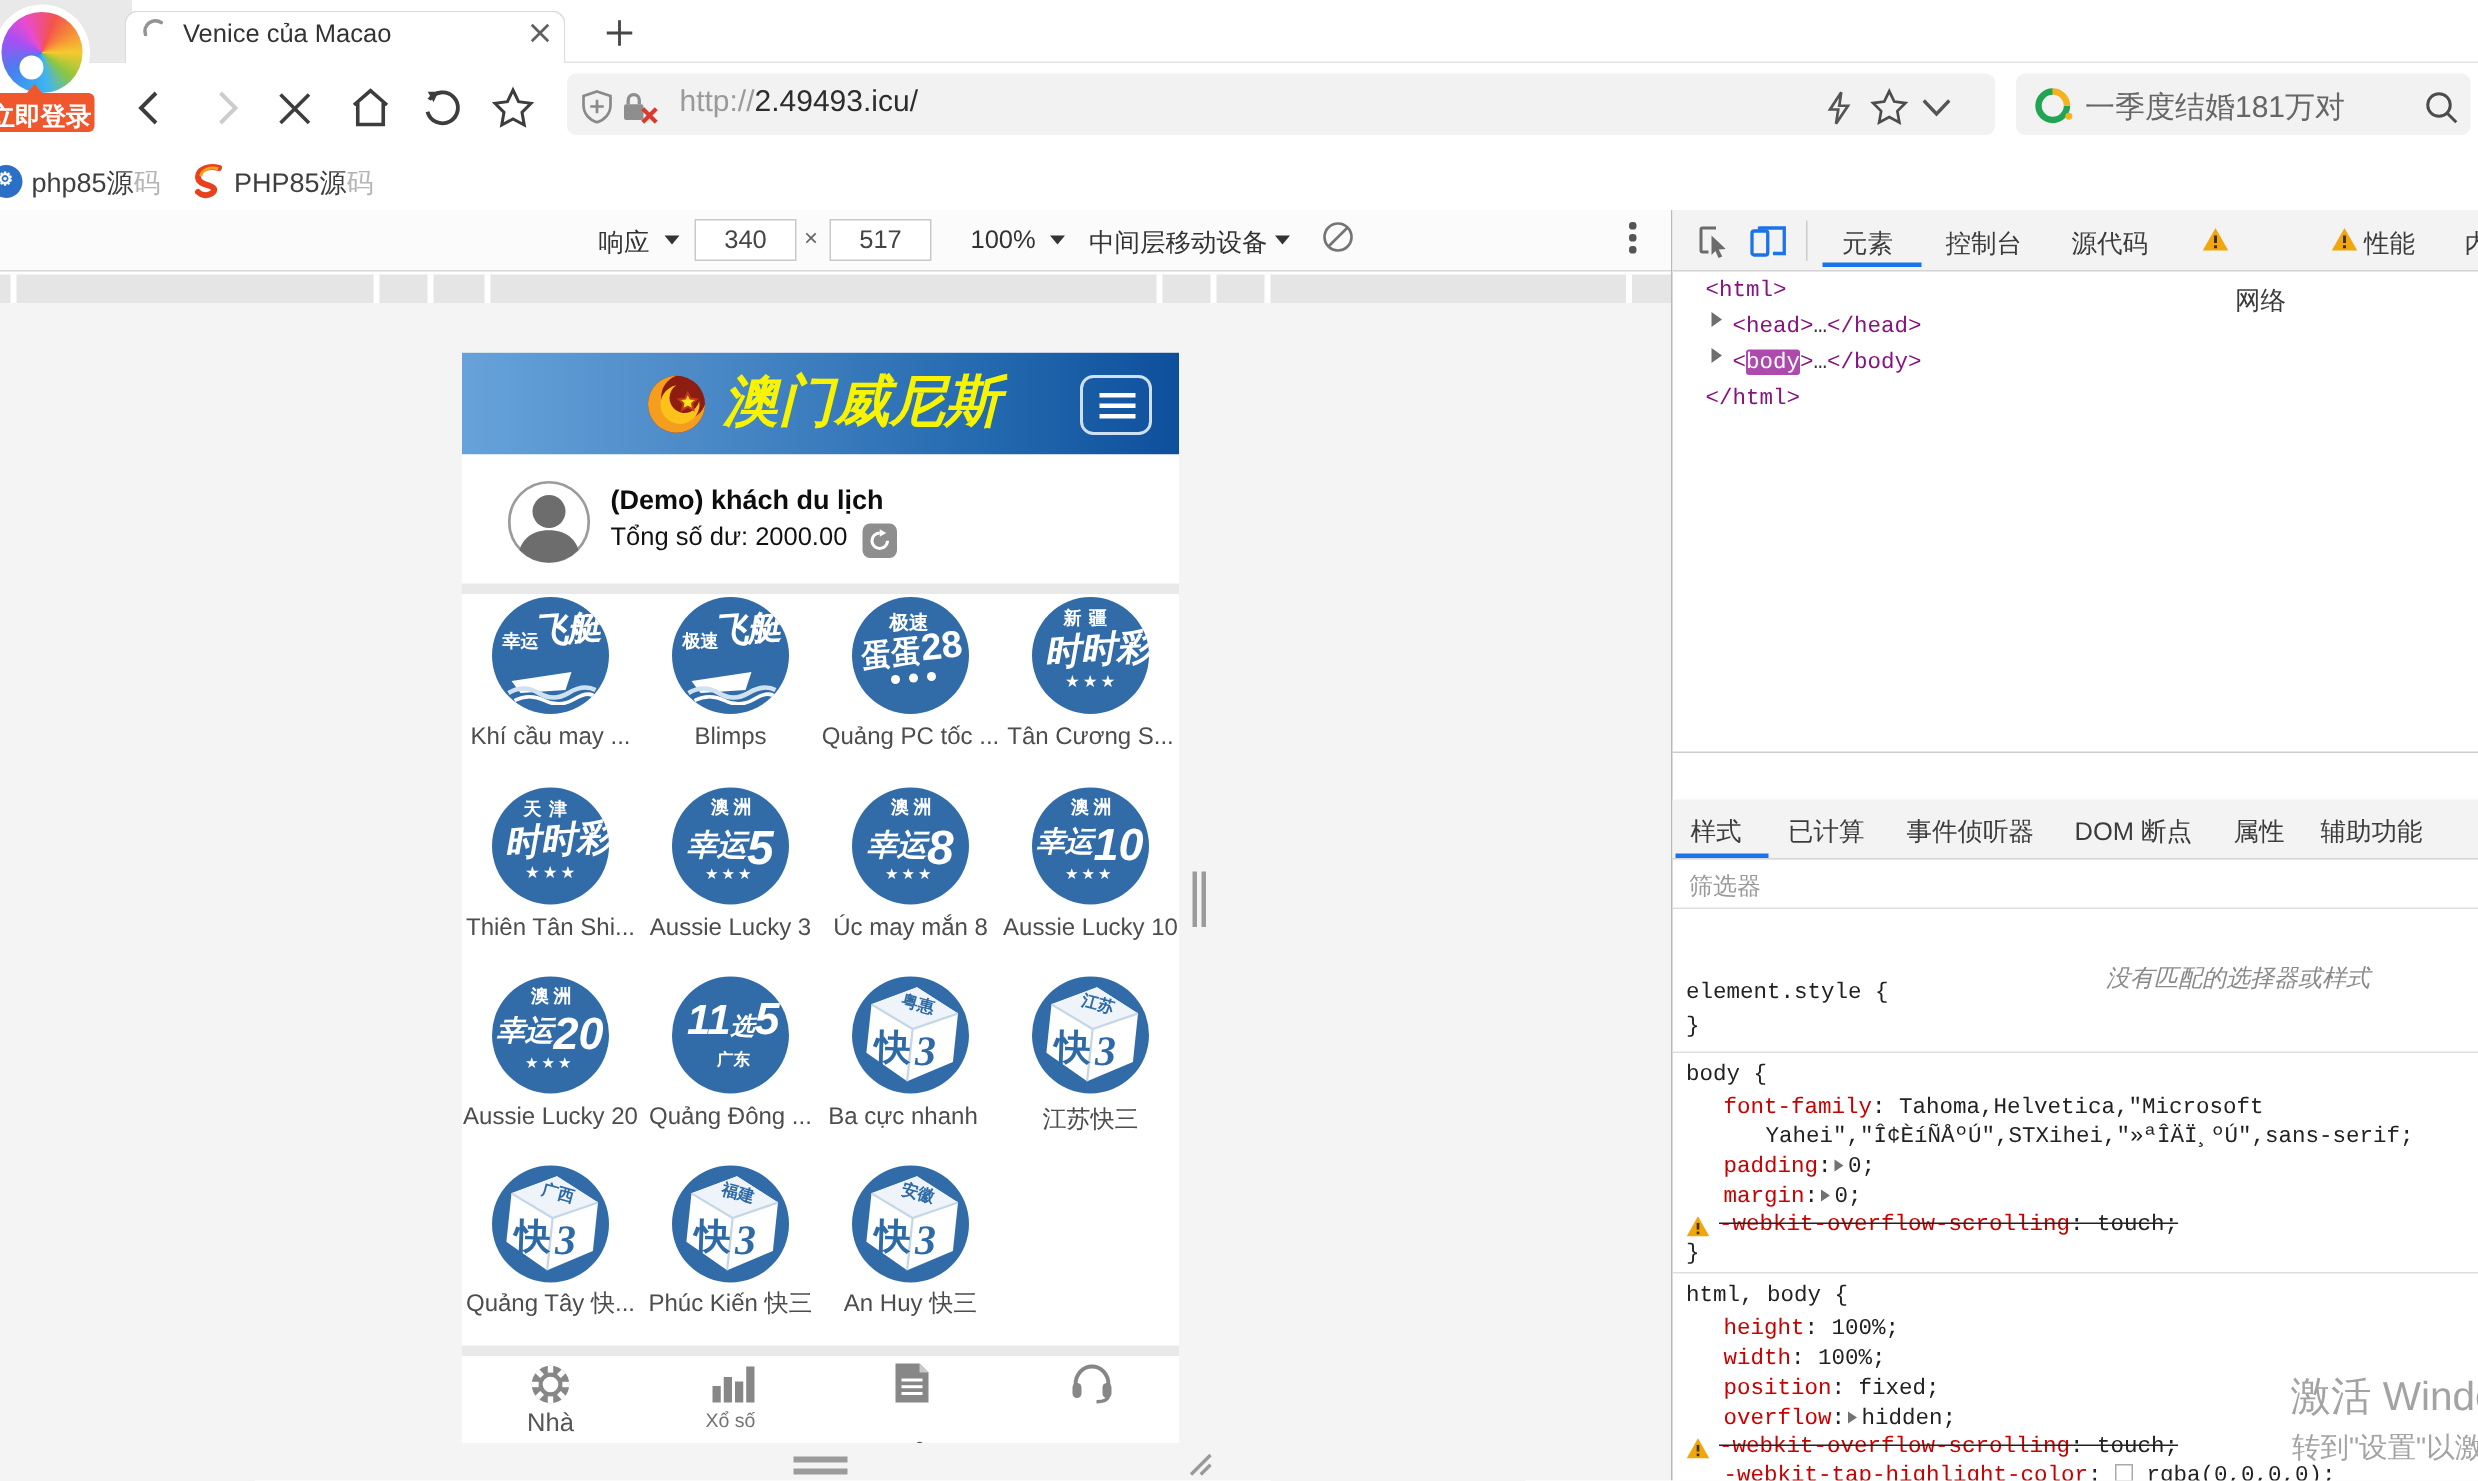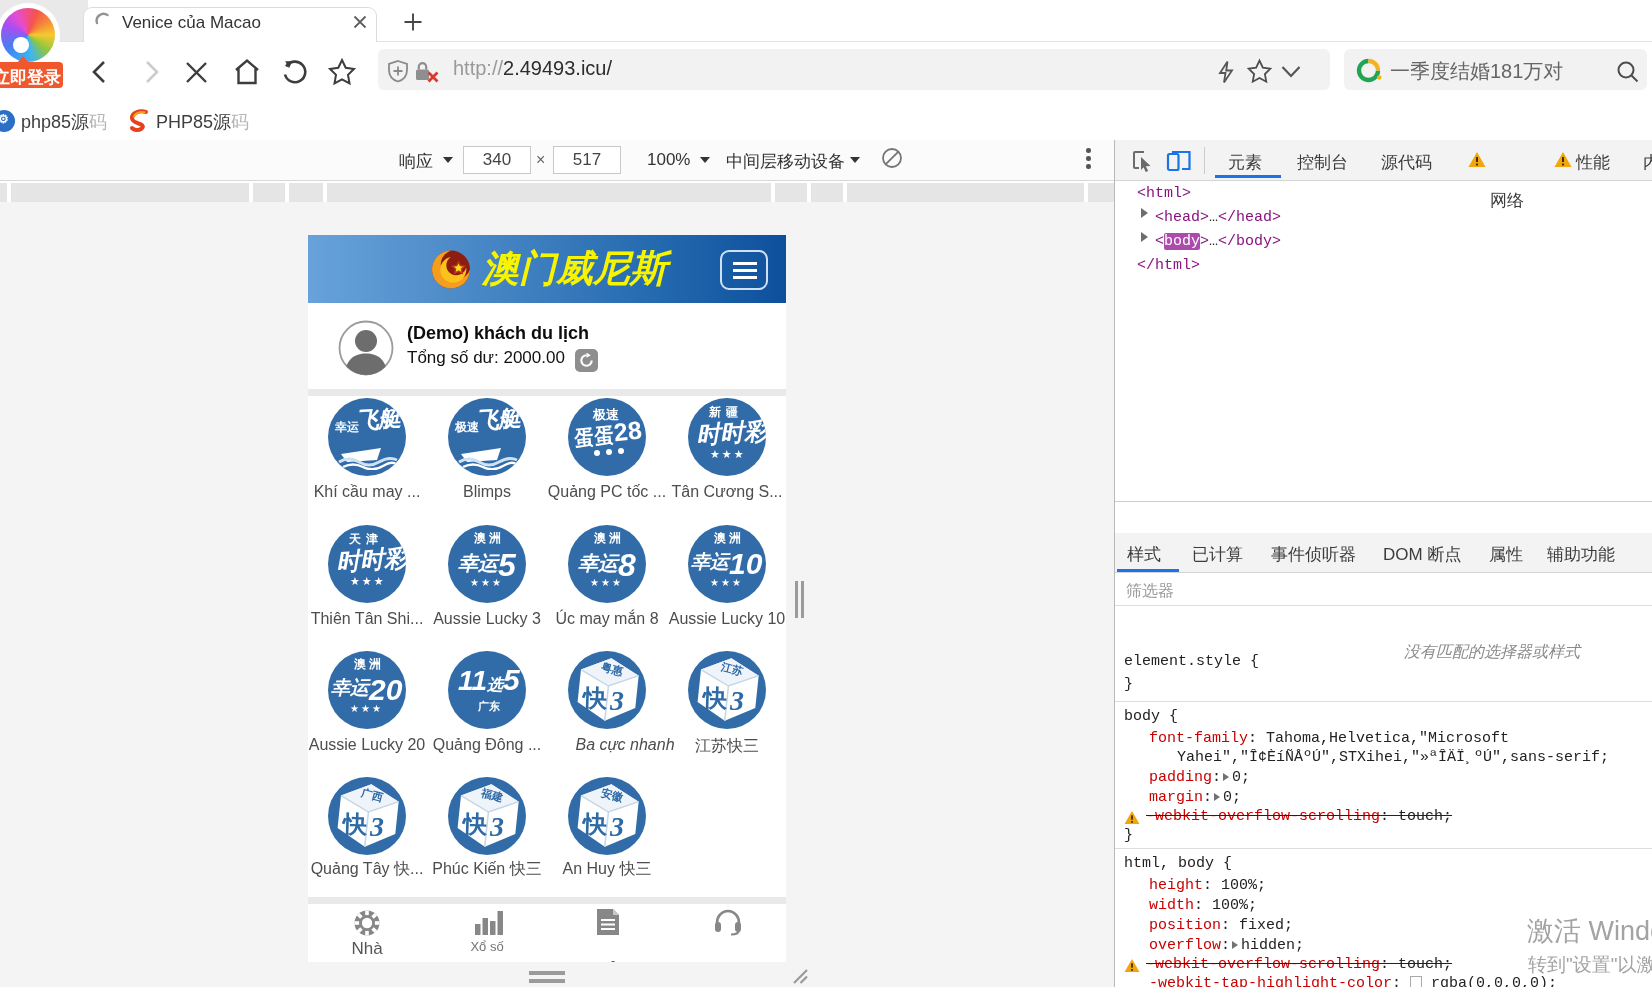--- a/index.html
+++ b/index.html
@@ -245,21 +245,21 @@
           <g transform="rotate(6 35 35)">
             <polygon points="35,3 64,17.5 64,50 35,66 6,50 6,17.5" fill="#fff"></polygon>
             <polygon points="35,3 64,17.5 35,31 6,17.5" fill="#eef4fa"></polygon>
             <path d="M35 31 L35 66 M6 17.5 L35 31 L64 17.5" stroke="#c5d6e6" stroke-width="1.5" fill="none"></path>
             <text x="11" y="53" font-size="24" font-weight="bold" fill="#2e6aa6" font-family="Liberation Sans" transform="rotate(-4 20 45)">快</text>
             <text x="38" y="54" font-size="28" font-weight="bold" font-style="italic" fill="#2e6aa6" font-family="Liberation Serif" transform="rotate(-6 46 44)">3</text>
             <text x="26" y="17" font-size="11" font-weight="bold" fill="#2e6aa6" transform="rotate(9 33 13)" font-family="Liberation Sans">粤惠</text>
           </g>
         </svg>
       </div>
-      <div class="glabel" style="left:257px;top:501px;font-style:italic;">Ba cực nhanh</div>
+      <div class="glabel" style="left:234px;top:501px;">Ba cực nhanh</div>
       <div class="gcell" style="left:380px;top:416px;">
         <svg class="abs" style="left:5px;top:4px;" width="70" height="70" viewBox="0 0 70 70">
           <g transform="rotate(6 35 35)">
             <polygon points="35,3 64,17.5 64,50 35,66 6,50 6,17.5" fill="#fff"></polygon>
             <polygon points="35,3 64,17.5 35,31 6,17.5" fill="#eef4fa"></polygon>
             <path d="M35 31 L35 66 M6 17.5 L35 31 L64 17.5" stroke="#c5d6e6" stroke-width="1.5" fill="none"></path>
             <text x="11" y="53" font-size="24" font-weight="bold" fill="#2e6aa6" font-family="Liberation Sans" transform="rotate(-4 20 45)">快</text>
             <text x="38" y="54" font-size="28" font-weight="bold" font-style="italic" fill="#2e6aa6" font-family="Liberation Serif" transform="rotate(-6 46 44)">3</text>
             <text x="26" y="17" font-size="11" font-weight="bold" fill="#2e6aa6" transform="rotate(9 33 13)" font-family="Liberation Sans">江苏</text>
           </g>

